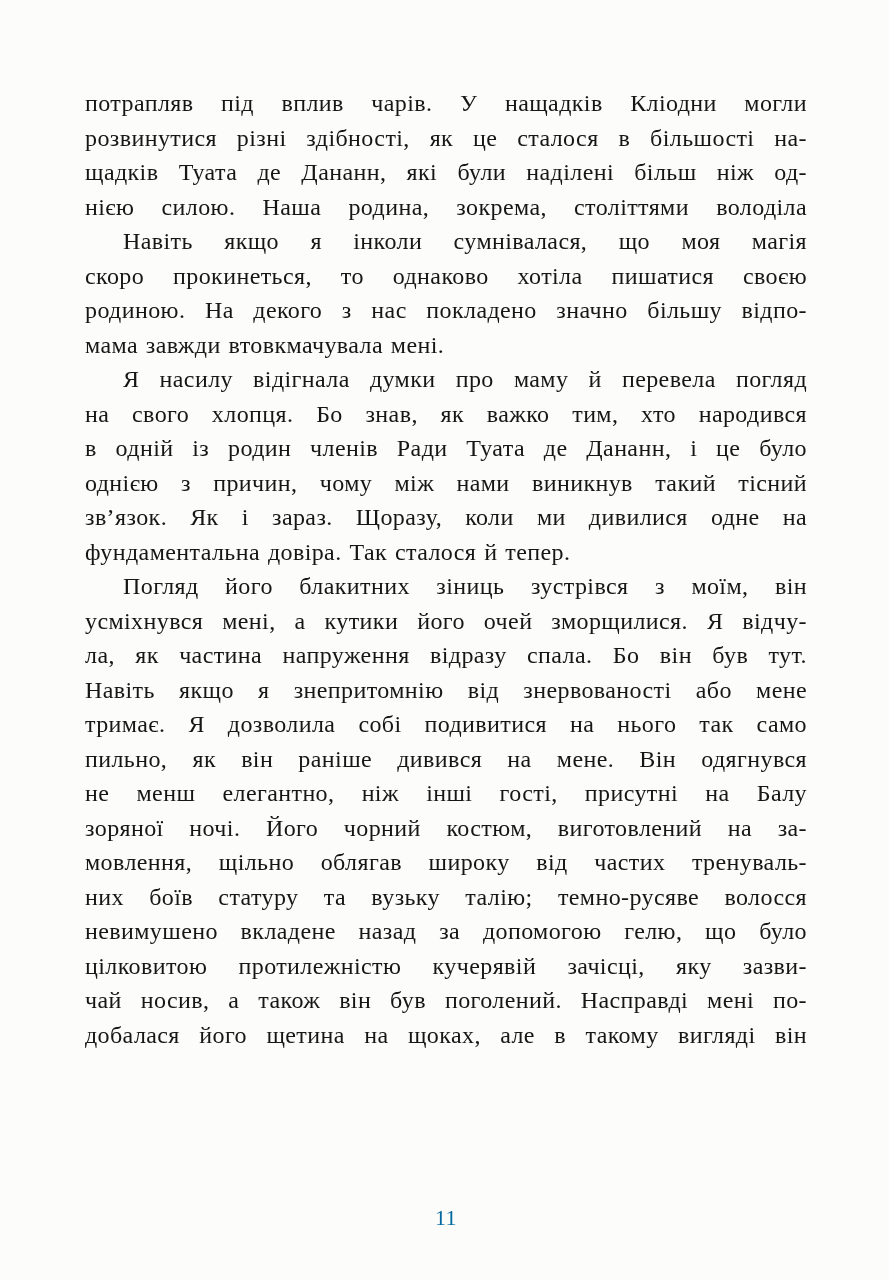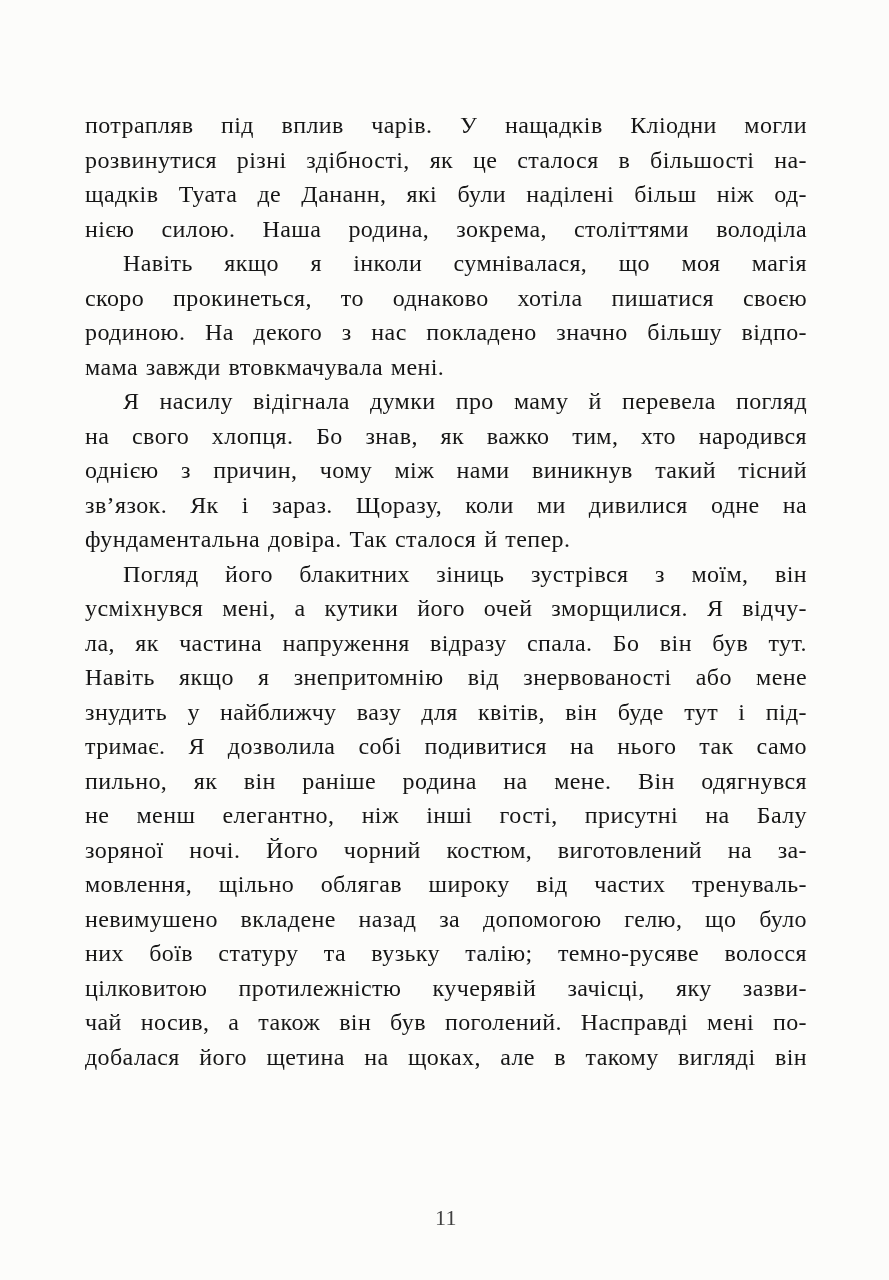--- a/index.html
+++ b/index.html
@@ -17,21 +17,21 @@
     overflow: hidden;
   }
   .page {
     position: absolute;
     inset: 0;
     background: #fcfcfa;
   }
   .text-block {
     position: absolute;
     left: 85px;
-    top: 108px;
+    top: 86px;
     width: 722px;
   }
   .paragraph {
     margin: 0;
     padding: 0;
   }
   .line {
     font-size: 24px;
     line-height: 34.5px;
     letter-spacing: 0.4px;
@@ -47,21 +47,21 @@
     text-indent: 38px;
   }
   .page-number {
     position: absolute;
     left: 85px;
     width: 722px;
     top: 1205px;
     text-align: center;
     font-size: 22px;
     letter-spacing: 0.5px;
-    color: #404040;
+    color: #0369a1;
   }
 </style>
 </head>
 <body>
 
 <div class="page">
   <div class="text-block">
       <div class="paragraph">
         <div class="line">потрапляв під вплив чарів. У нащадків Кліодни могли</div>
         <div class="line">розвинутися різні здібності, як це сталося в більшості на-</div>
@@ -70,36 +70,36 @@
       </div>
       <div class="paragraph">
         <div class="line indent">Навіть якщо я інколи сумнівалася, що моя магія</div>
         <div class="line">скоро прокинеться, то однаково хотіла пишатися своєю</div>
         <div class="line">родиною. На декого з нас покладено значно більшу відпо-</div>
         <div class="line last">мама завжди втовкмачувала мені.</div>
       </div>
       <div class="paragraph">
         <div class="line indent">Я насилу відігнала думки про маму й перевела погляд</div>
         <div class="line">на свого хлопця. Бо знав, як важко тим, хто народився</div>
+        <div class="line">в одній із родин членів Ради Туата де Дананн, і це було</div>
         <div class="line">однією з причин, чому між нами виникнув такий тісний</div>
         <div class="line">зв’язок. Як і зараз. Щоразу, коли ми дивилися одне на</div>
         <div class="line last">фундаментальна довіра. Так сталося й тепер.</div>
       </div>
       <div class="paragraph">
         <div class="line indent">Погляд його блакитних зіниць зустрівся з моїм, він</div>
         <div class="line">усміхнувся мені, а кутики його очей зморщилися. Я відчу-</div>
         <div class="line">ла, як частина напруження відразу спала. Бо він був тут.</div>
         <div class="line">Навіть якщо я знепритомнію від знервованості або мене</div>
-        <div class="line">знудить у найближчу вазу для квітів, він буде тут і під-</div>
         <div class="line">тримає. Я дозволила собі подивитися на нього так само</div>
-        <div class="line">пильно, як він раніше родина на мене. Він одягнувся</div>
+        <div class="line">пильно, як він раніше дивився на мене. Він одягнувся</div>
         <div class="line">не менш елегантно, ніж інші гості, присутні на Балу</div>
         <div class="line">зоряної ночі. Його чорний костюм, виготовлений на за-</div>
         <div class="line">мовлення, щільно облягав широку від частих тренуваль-</div>
+        <div class="line">них боїв статуру та вузьку талію; темно-русяве волосся</div>
         <div class="line">невимушено вкладене назад за допомогою гелю, що було</div>
-        <div class="line">них боїв статуру та вузьку талію; темно-русяве волосся</div>
         <div class="line">цілковитою протилежністю кучерявій зачісці, яку зазви-</div>
         <div class="line">чай носив, а також він був поголений. Насправді мені по-</div>
         <div class="line">добалася його щетина на щоках, але в такому вигляді він</div>
       </div>
     </div>
   <div class="page-number">11</div>
 </div>
 
 </body></html>

